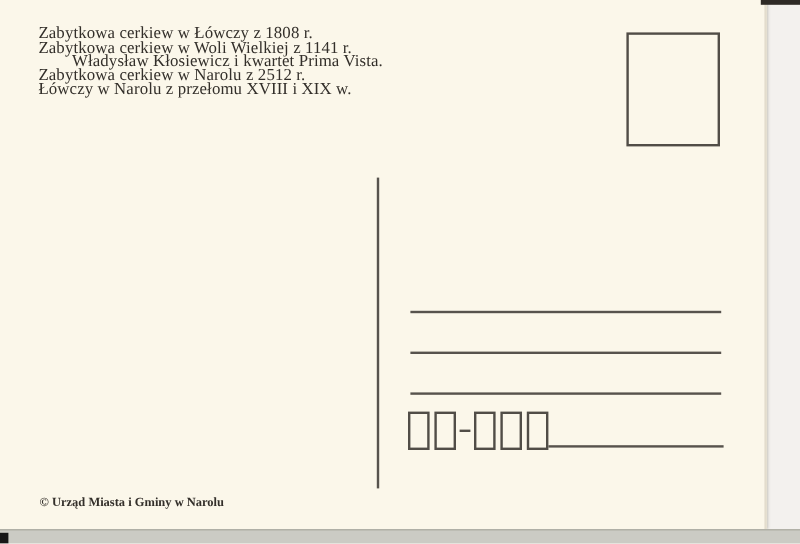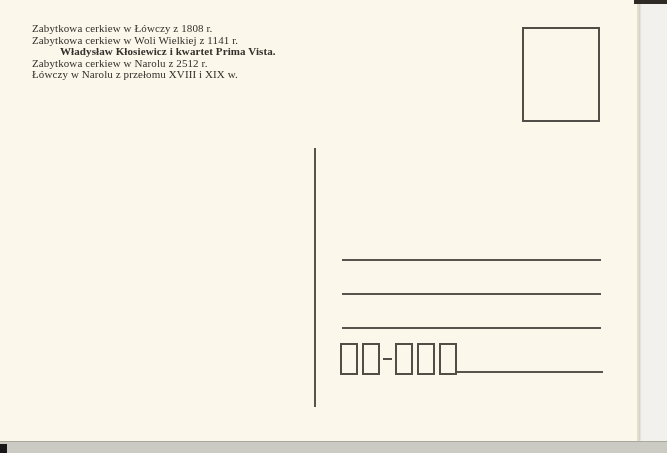--- a/index.html
+++ b/index.html
@@ -31,27 +31,27 @@
   .card {
     position: absolute; left: 0; top: 0;
     width: 639px; height: 441px;
     background: #fbf7ea;
     border-right: 2px solid #e3ddcd;
     box-shadow: 1px 0 2px rgba(120,115,100,0.35);
   }
 
   .captions {
     position: absolute; left: 32px; top: 23px;
-    font-size: 11px; line-height: 11.6px;
+    font-size: 14px; line-height: 11.6px;
     color: #332f2a;
     letter-spacing: 0.1px;
     white-space: nowrap;
   }
   .caption-line { display: block; }
-  .caption-line.indented { padding-left: 28px; font-weight: bold; }
+  .caption-line.indented { padding-left: 28px; }
 
   .stamp-box {
     position: absolute; left: 522px; top: 27px;
     width: 78px; height: 95px;
     border: 2px solid #514d47;
     background: #fbf7ea;
   }
 
   .divider-vertical {
     position: absolute; left: 314px; top: 148px;
@@ -125,20 +125,21 @@
       </div>
       <div class="postal-dash"></div>
       <div class="postal-group">
         <div class="postal-box"></div>
         <div class="postal-box"></div>
         <div class="postal-box"></div>
       </div>
     </div>
     <div class="postal-ext-line"></div>
 
+    <div class="copyright">© Urząd Miasta i Gminy w Narolu</div>
 
   </div>
 
   <div class="edge-top-right"></div>
   <div class="edge-bottom-strip"></div>
   <div class="edge-bottom-left-square"></div>
 
 </div>
 
 </body></html>

